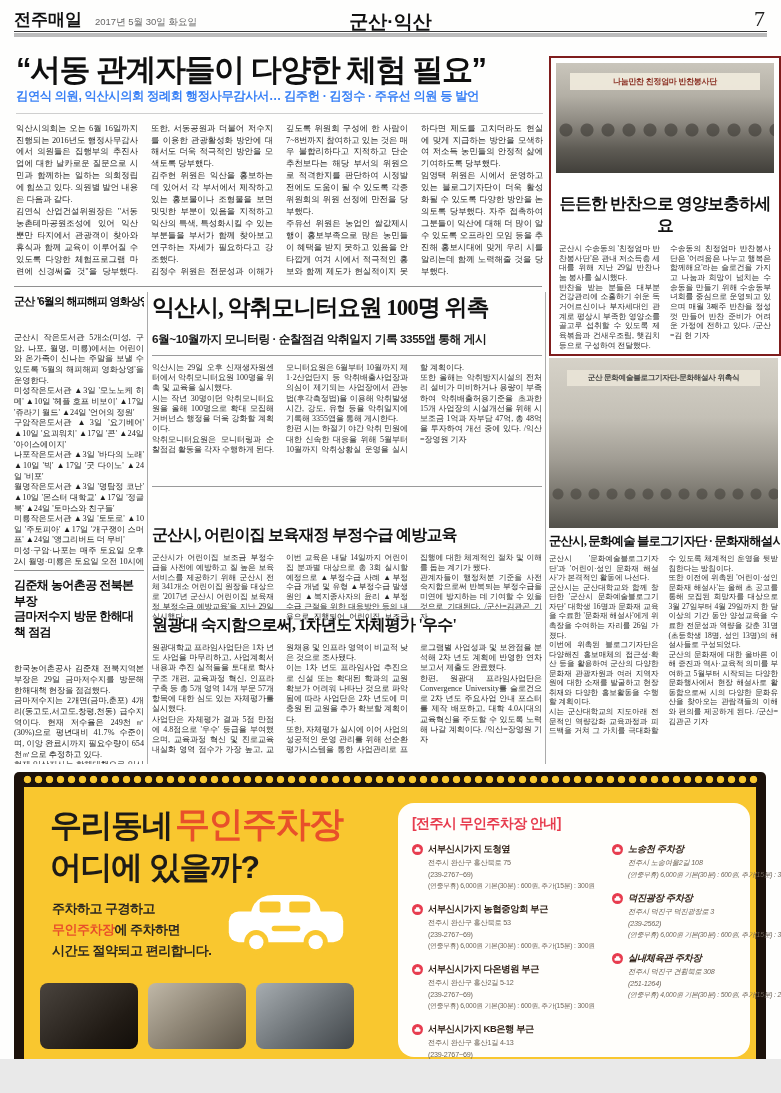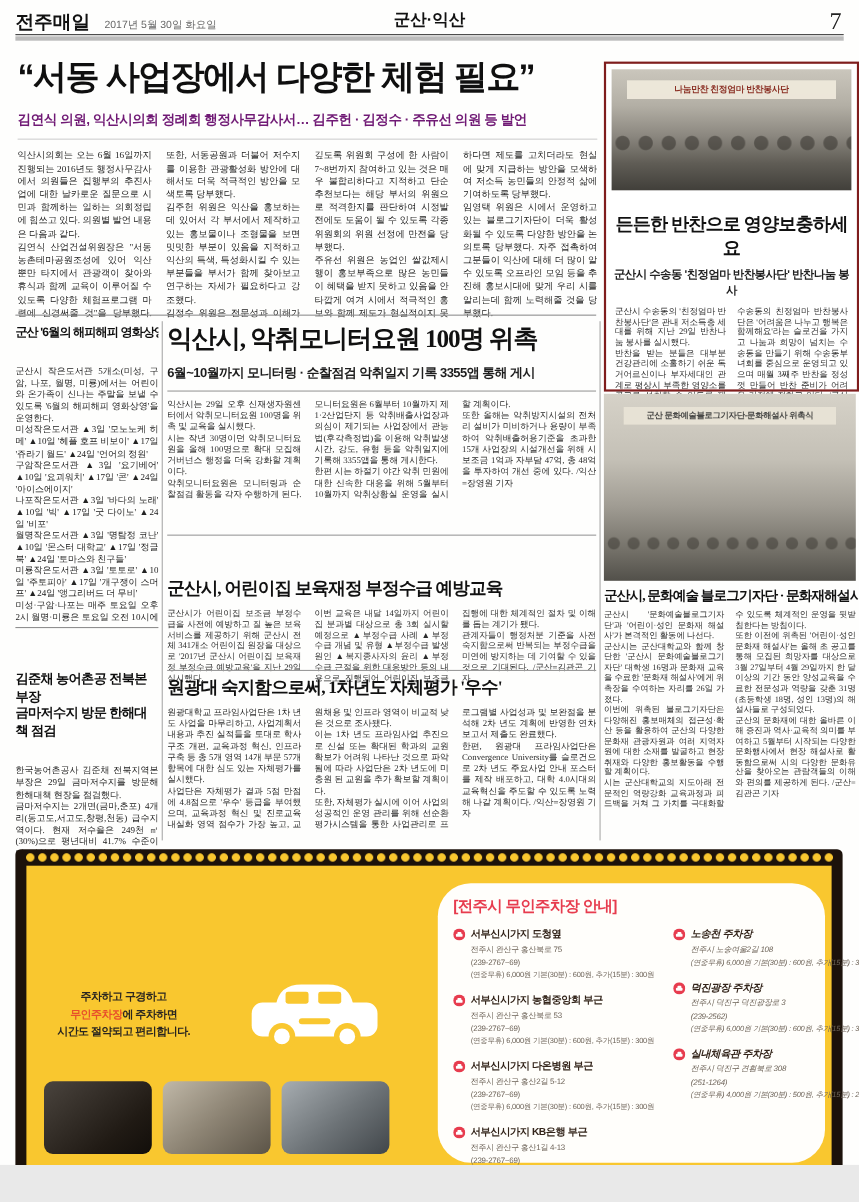--- a/index.html
+++ b/index.html
@@ -3,30 +3,30 @@
 <meta charset="utf-8">
 <style>
   html,body{margin:0;padding:0;background:#e9e9e9;}
   .page{position:relative;width:781px;height:1059px;background:#fefefd;margin:0 auto;
         font-family:"Liberation Serif",serif;color:#1c1c1c;overflow:hidden;}
   
   .hdr{position:absolute;top:8px;left:14px;right:14px;height:22px;}
   .masthead{font-family:"Liberation Sans",sans-serif;font-weight:bold;font-size:17px;color:#111;}
   .hdr-date{font-family:"Liberation Sans",sans-serif;font-size:9.5px;color:#666;margin-left:9px;}
   .hdr-section{position:absolute;left:50%;top:1px;transform:translateX(-50%);
-        font-family:"Liberation Sans",sans-serif;font-weight:bold;font-size:15px;color:#111;}
+        font-family:"Liberation Sans",sans-serif;font-weight:bold;font-size:19px;color:#111;}
   .hdr-page{position:absolute;right:2px;top:-2px;font-size:22px;color:#222;}
   .hrule1{position:absolute;top:31px;left:14px;right:14px;height:1px;background:#3a3a3a;}
   .hrule2{position:absolute;top:33px;left:14px;right:14px;height:4px;background:#bcbcbc;}
   
   .lead{position:absolute;left:16px;top:52px;width:527px;}
   .lead-h{font-family:"Liberation Sans",sans-serif;font-weight:bold;font-size:31px;
           letter-spacing:-1.5px;line-height:1.15;color:#0f0f0f;margin:0;}
   .lead-sub{font-family:"Liberation Sans",sans-serif;font-weight:bold;font-size:12.3px;
-          letter-spacing:-0.4px;color:#701a75;margin-top:13px;}
+          letter-spacing:-0.4px;color:#3b82f6;}
   .lead-rule{margin-top:8px;border-top:1px solid #cfcfcf;}
   .lead-body{margin-top:9px;height:156px;overflow:hidden;column-count:4;column-gap:13px;
           font-size:8.4px;line-height:1.42;text-align:justify;color:#222;}
   .preline{white-space:pre-line;}
   
   .box1{position:absolute;left:549px;top:56px;width:228px;height:296px;border:2px solid #7f1d1d;background:#fff;}
   .photo{position:relative;overflow:hidden;}
   .photo-a{margin:5px;height:110px;background:linear-gradient(180deg,#cac6bc 0%,#b3afa5 30%,#8b877f 55%,#5f5c55 78%,#413f3a 100%);}
   .pbanner{position:absolute;top:10px;left:14px;right:14px;background:rgba(238,233,219,.95);
           color:#8a2f23;font-family:"Liberation Sans",sans-serif;font-weight:bold;font-size:8px;
@@ -43,21 +43,21 @@
   .rule-mid{position:absolute;left:14px;top:286px;width:528px;border-top:1px solid #8f8f8f;}
   .vdiv{position:absolute;border-left:1px solid #aaa;}
   .vdiv-a{left:147px;top:292px;height:472px;}
   .vdiv-b{left:545px;top:292px;height:472px;}
   
   .movie{position:absolute;left:14px;top:294px;width:130px;height:272px;overflow:hidden;}
   .small-h{font-family:"Liberation Sans",sans-serif;font-weight:bold;color:#0f0f0f;margin:0;}
   .movie .small-h{font-size:11px;letter-spacing:-0.8px;white-space:nowrap;}
   .small-body{margin-top:24px;font-size:8.2px;line-height:1.3;text-align:justify;color:#222;}
   .divider-left{position:absolute;left:14px;top:570px;width:130px;border-top:1px solid #8f8f8f;}
-  .reservoir{position:absolute;left:14px;top:610px;width:130px;height:186px;overflow:hidden;}
+  .reservoir{position:absolute;left:14px;top:578px;width:130px;height:186px;overflow:hidden;}
   .reservoir .small-h{font-size:12px;line-height:1.3;letter-spacing:-0.6px;white-space:pre-line;}
   
   .odor{position:absolute;left:152px;top:292px;width:390px;height:192px;overflow:hidden;}
   .odor-h{margin:0;font-size:23px;letter-spacing:-1px;font-weight:bold;color:#111;}
   .odor-sub{margin-top:9px;font-family:"Liberation Sans",sans-serif;font-weight:bold;
           font-size:11.8px;letter-spacing:-0.5px;color:#1d1d1d;}
   .odor-rule{margin-top:7px;border-top:1px solid #9a9a9a;}
   .body3col{margin-top:7px;column-count:3;column-gap:12px;font-size:8px;line-height:1.28;
           text-align:justify;color:#2a2a2a;overflow:hidden;}
   .odor .body3col{height:114px;}
@@ -87,30 +87,30 @@
         background-image:radial-gradient(circle at 5.5px 5.5px,#f9c72f 3.4px,transparent 4.1px);
         background-size:11px 11px;background-repeat:repeat-x;}
   .dots-top{top:2px;}
   .dots-bottom{bottom:2px;}
   .ad-inner{position:absolute;left:10px;right:10px;top:15px;bottom:15px;background:#f9c72f;}
   .ad-title{position:absolute;left:26px;top:14px;font-family:"Liberation Sans",sans-serif;
         font-weight:bold;line-height:1.3;letter-spacing:-1.5px;}
   .ad-t-black{font-size:32px;color:#1d1b18;}
   .ad-t-red{font-size:35px;color:#e8502a;}
   .ad-desc{position:absolute;left:28px;top:112px;font-family:"Liberation Sans",sans-serif;
-        font-size:10px;font-weight:bold;line-height:1.6;color:#2a2620;letter-spacing:-0.5px;text-align:center;}
+        font-size:13px;font-weight:bold;line-height:1.6;color:#2a2620;letter-spacing:-0.5px;}
   .ad-desc .red{color:#e8502a;}
   .car{position:absolute;left:196px;top:84px;width:132px;height:94px;}
   .ad-photos{position:absolute;left:16px;top:196px;display:flex;gap:10px;}
   .ad-photo{width:98px;height:66px;border-radius:8px;}
   .ad-photo1{background:linear-gradient(140deg,#4a443e 0%,#201a14 70%,#120e0a 100%);}
   .ad-photo2{background:linear-gradient(140deg,#c0b8a8 0%,#8d8474 50%,#5c5447 100%);}
   .ad-photo3{background:linear-gradient(140deg,#a7adb1 0%,#6c7276 55%,#41464a 100%);}
   .panel{position:absolute;left:374px;top:16px;width:352px;height:254px;background:#fffefb;
-        border-radius:30px;padding:12px 14px;box-sizing:border-box;}
+        border-radius:16px;padding:12px 14px;box-sizing:border-box;}
   .panel-title{font-family:"Liberation Sans",sans-serif;font-weight:bold;font-size:14px;
         color:#e73c4e;letter-spacing:-0.6px;}
   .panel-cols{display:flex;gap:14px;margin-top:10px;}
   .p-col{display:flex;flex-direction:column;gap:12px;}
   .p-col-l{width:186px;}
   .p-col-r{width:124px;font-style:italic;}
   .p-head{display:flex;align-items:center;gap:5px;}
   .p-marker{width:11px;height:11px;flex:0 0 auto;}
   .p-name{font-family:"Liberation Sans",sans-serif;font-weight:bold;font-size:9.3px;
         color:#33241a;letter-spacing:-0.4px;}
@@ -126,39 +126,38 @@
   <div class="hdr">
     <span class="masthead">전주매일</span>
     <span class="hdr-date">2017년 5월 30일 화요일</span>
     <span class="hdr-section">군산·익산</span>
     <span class="hdr-page">7</span>
   </div>
   <div class="hrule1"></div>
   <div class="hrule2"></div>
 
   <section class="lead">
-    <h1 class="lead-h">“서동 사업장에서 다양한 체험 필요”</h1>
+    <h1 class="lead-h">“서동 관계자들이 다양한 체험 필요”</h1>
     <div class="lead-sub">김연식 의원, 익산시의회 정례회 행정사무감사서… 김주헌 · 김정수 · 주유선 의원 등 발언</div>
     <div class="lead-rule"></div>
     <div class="lead-body preline">익산시의회는 오는 6월 16일까지 진행되는 2016년도 행정사무감사에서 의원들은 집행부의 추진사업에 대한 날카로운 질문으로 시민과 함께하는 일하는 의회정립에 힘쓰고 있다. 의원별 발언 내용은 다음과 같다.
 김연식 산업건설위원장은 "서동 농촌테마공원조성에 있어 익산 뿐만 타지에서 관광객이 찾아와 휴식과 함께 교육이 이루어질 수 있도록 다양한 체험프로그램 마련에 신경써줄 것"을 당부했다. 또한, 서동공원과 더불어 저수지를 이용한 관광활성화 방안에 대해서도 더욱 적극적인 방안을 모색토록 당부했다.
 김주헌 위원은 익산을 홍보하는데 있어서 각 부서에서 제작하고 있는 홍보물이나 조형물을 보면 밋밋한 부분이 있음을 지적하고 익산의 특색, 특성화시킬 수 있는 부분들을 부서가 함께 찾아보고 연구하는 자세가 필요하다고 강조했다.
 김정수 위원은 전문성과 이해가 깊도록 위원회 구성에 한 사람이 7~8번까지 참여하고 있는 것은 매우 불합리하다고 지적하고 단순 추천보다는 해당 부서의 위원으로 적격한지를 판단하여 시정발전에도 도움이 될 수 있도록 각종 위원회의 위원 선정에 만전을 당부했다.
 주유선 위원은 농업인 쌀값제시행이 홍보부족으로 많은 농민들이 혜택을 받지 못하고 있음을 안타깝게 여겨 시에서 적극적인 홍보와 함께 제도가 현실적이지 못하다면 제도를 고치더라도 현실에 맞게 지급하는 방안을 모색하여 저소득 농민들의 안정적 삶에 기여하도록 당부했다.
 임영택 위원은 시에서 운영하고 있는 블로그기자단이 더욱 활성화될 수 있도록 다양한 방안을 논의토록 당부했다. 자주 접촉하여 그분들이 익산에 대해 더 많이 알 수 있도록 오프라인 모임 등을 추진해 홍보시대에 맞게 우리 시를 알리는데 함께 노력해줄 것을 당부했다.
 김수연 위원은 아동양육시설 등 각종 시설의 지도점검시 인권문제가 전국적 관심을 갖는 문제인 만큼 눈에 보이지 않는 작은 것까지도 소홀함이 없도록 지도감독을 당부하고 시설 안전문제에도 면밀히 검토하여 소외받고 어려운 분들이 안정된 삶을 살 수 있도록 지속적인 관심을 당부했다.    /익산=장영원 기자</div>
   </section>
 
   <aside class="box1">
     <div class="photo photo-a">
       <div class="heads"></div>
       <div class="pbanner">나눔만찬 친정엄마 반찬봉사단</div>
     </div>
     <h3>든든한 반찬으로 영양보충하세요</h3>
-    <h4>군산시 수송동 '친정엄마 반찬봉사단' 반찬나눔 봉사</h4>
     <div class="box1-body preline">군산시 수송동의 '친정엄마 반찬봉사단'은 관내 저소득층 세대를 위해 지난 29일 반찬나눔 봉사를 실시했다.
 반찬을 받는 분들은 대부분 건강관리에 소홀하기 쉬운 독거어르신이나 부자세대인 관계로 평상시 부족한 영양소를 골고루 섭취할 수 있도록 제육볶음과 건새우조림, 햇김치 등으로 구성하여 전달했다.
 수송동의 친정엄마 반찬봉사단은 '어려움은 나누고 행복은 함께해요'라는 슬로건을 가지고 나눔과 희망이 넘치는 수송동을 만들기 위해 수송동부녀회를 중심으로 운영되고 있으며 매월 3째주 반찬을 정성껏 만들어 반찬 준비가 어려운 가정에 전하고 있다.    /군산=김 헌 기자</div>
   </aside>
 
   <div class="rule-mid"></div>
   <div class="vdiv vdiv-a"></div>
   <div class="vdiv vdiv-b"></div>
 
   <section class="movie">
@@ -217,20 +216,27 @@
 이번에 위촉된 블로그기자단은 다양해진 홍보매체의 접근성·확산 등을 활용하여 군산의 다양한 문화재 관광자원과 여러 지역자원에 대한 소재를 발굴하고 현장취재와 다양한 홍보활동을 수행할 계획이다.
 시는 군산대학교의 지도아래 전문적인 역량강화 교육과정과 피드백을 거쳐 그 가치를 극대화할 수 있도록 체계적인 운영을 뒷받침한다는 방침이다.
 또한 이전에 위촉된 '어린이·성인 문화재 해설사'는 올해 초 공고를 통해 모집된 희망자를 대상으로 3월 27일부터 4월 29일까지 한 달 이상의 기간 동안 양성교육을 수료한 전문성과 역량을 갖춘 31명(초등학생 18명, 성인 13명)의 해설사들로 구성되었다.
 군산의 문화재에 대한 올바른 이해 증진과 역사·교육적 의미를 부여하고 5월부터 시작되는 다양한 문화행사에서 현장 해설사로 활동함으로써 시의 다양한 문화유산을 찾아오는 관람객들의 이해와 편의를 제공하게 된다.    /군산=김관곤 기자</div>
 
   <div class="ad">
     <div class="dots dots-top"></div>
     <div class="dots dots-bottom"></div>
     <div class="ad-inner">
 
+      <div class="ad-title">
+        <div>
+          <span class="ad-t-black">우리동네</span>
+          <span class="ad-t-red">무인주차장</span>
+        </div>
+        <div class="ad-t-black">어디에 있을까?</div>
+      </div>
 
       <div class="ad-desc">
         <div>주차하고 구경하고</div>
         <div><span class="red">무인주차장</span><span>에 주차하면</span></div>
         <div>시간도 절약되고 편리합니다.</div>
       </div>
 
       <svg class="car" viewBox="0 0 120 80">
         <path d="M28 36 q3 -17 21 -17 h22 q18 0 21 17 z" fill="#ffffff"></path>
         <rect x="8" y="34" width="104" height="28" rx="9" fill="#ffffff"></rect>

